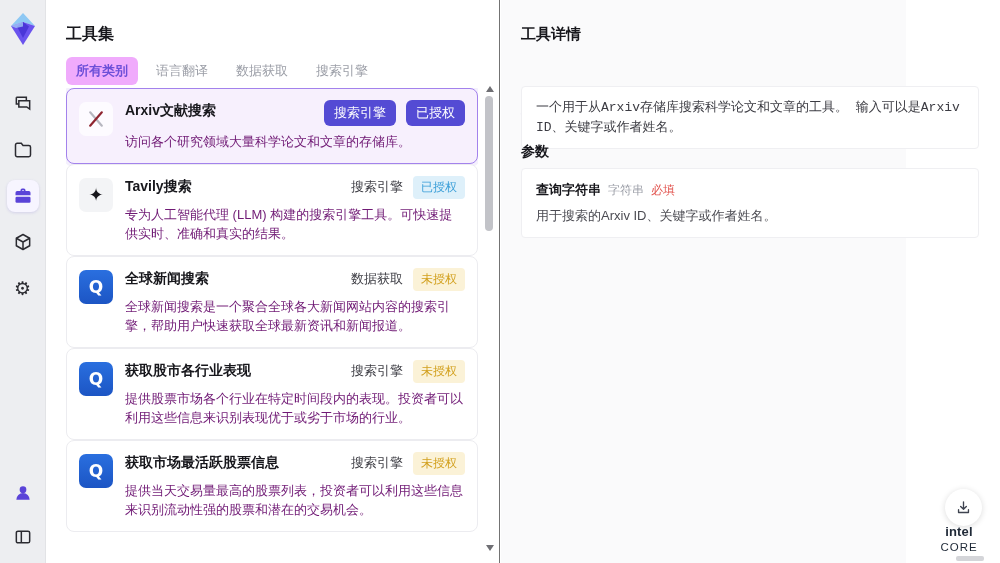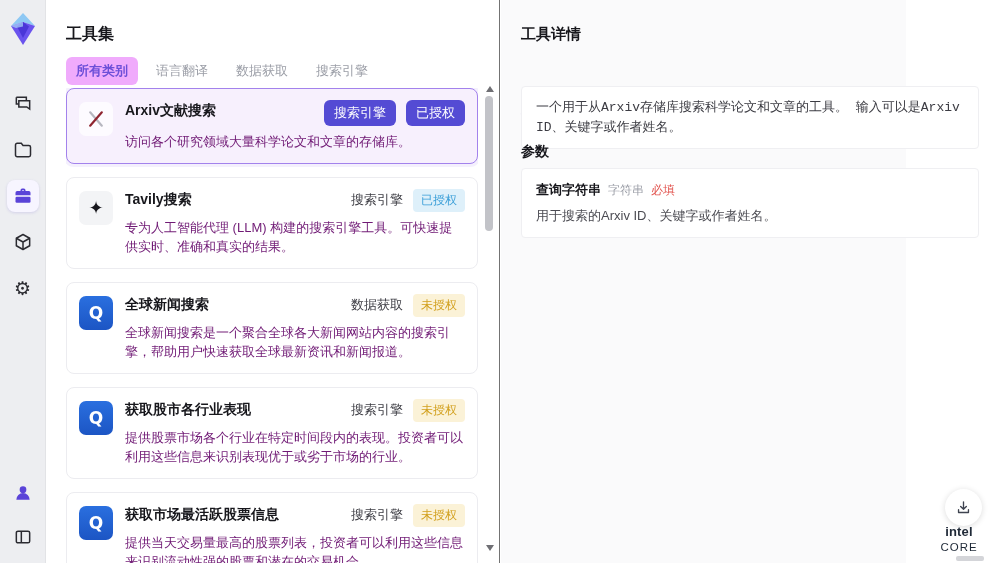--- a/index.html
+++ b/index.html
@@ -21,21 +21,21 @@
   
   .list-panel { position:absolute; left:47px; top:0; width:453px; height:563px;
     background:#fff; border-right:1px solid #737373; }
   .list-title { position:absolute; left:19px; top:24px; font-size:16px; font-weight:bold; color:#17171c; }
   .tabs { position:absolute; left:19px; top:57px; display:flex; gap:8px; align-items:center; }
   .tab { font-size:13px; color:#9a9da6; padding:5px 10px; border-radius:6px; cursor:pointer; white-space:nowrap; }
   .tab.active { color:#6d4fd8; background:#f0abfc; font-weight:bold; }
 
   .cards { position:absolute; left:19px; top:88px; width:412px; height:475px; overflow:hidden; }
   .card { position:relative; background:#fff; border:1px solid #ececf0; border-radius:8px;
-    padding:11px 12px; margin-bottom:13px; display:flex; gap:12px; cursor:pointer; }
+    padding:11px 12px; display:flex; gap:12px; cursor:pointer; }
   .card.selected { background:#f7f0fd; border:1px solid #a382ec;
     box-shadow:0 0 0 3px rgba(152,112,238,.10); }
   .tool-icon { flex:0 0 34px; width:34px; height:34px; border-radius:7px; background:#f3f4f6;
     display:flex; align-items:center; justify-content:center; margin-top:2px; }
   .card.selected .tool-icon { background:#fdfbff; }
   .tool-icon.q-tile { background:linear-gradient(180deg,#2a6fdf,#1c55c4); color:#fff;
     font-weight:bold; font-size:17px; font-family:"DejaVu Sans",sans-serif; }
   .star-glyph { font-size:18px; color:#17171c; line-height:1; }
   .card-body { flex:1; min-width:0; }
   .row1 { display:flex; align-items:flex-start; justify-content:space-between; gap:8px; }

